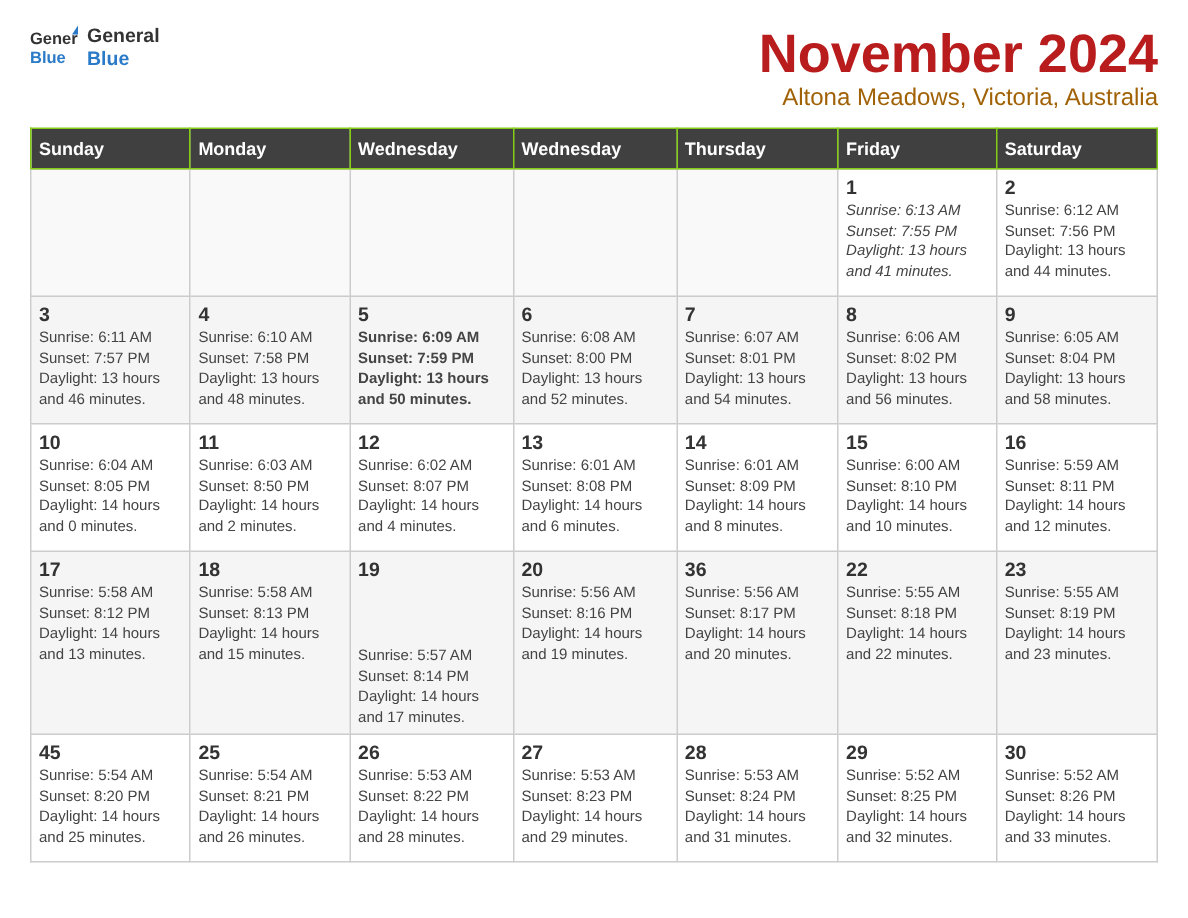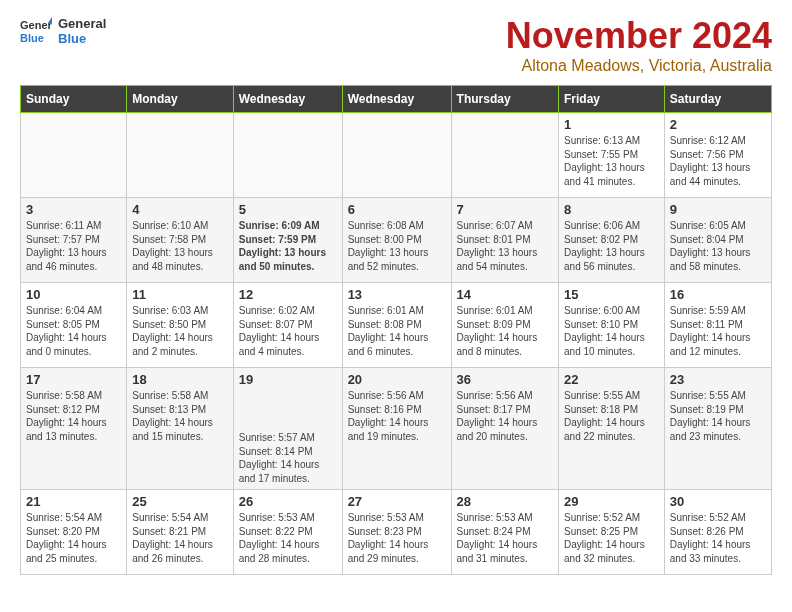--- a/index.html
+++ b/index.html
@@ -84,21 +84,21 @@
     </thead>
     <tbody id="calendar-body">
     <tr>
           <td class="empty"></td>
           <td class="empty"></td>
           <td class="empty"></td>
           <td class="empty"></td>
           <td class="empty"></td>
           <td>
             <span class="day-num">1</span>
-            <div class="day-info" style="white-space: pre-line;">Sunrise: 6:13 AM
+            <div class="day-info" style="white-space: pre-line; font-style: italic;">Sunrise: 6:13 AM
 Sunset: 7:55 PM
 Daylight: 13 hours
 and 41 minutes.</div>
           </td>
           <td>
             <span class="day-num">2</span>
             <div class="day-info" style="white-space: pre-line;">Sunrise: 6:12 AM
 Sunset: 7:56 PM
 Daylight: 13 hours
 and 44 minutes.</div>
@@ -252,21 +252,21 @@
           <td>
             <span class="day-num">23</span>
             <div class="day-info" style="white-space: pre-line;">Sunrise: 5:55 AM
 Sunset: 8:19 PM
 Daylight: 14 hours
 and 23 minutes.</div>
           </td>
         </tr>
         <tr>
           <td>
-            <span class="day-num">21</span>
+            <span class="day-num">45</span>
             <div class="day-info" style="white-space: pre-line;">Sunrise: 5:54 AM
 Sunset: 8:20 PM
 Daylight: 14 hours
 and 25 minutes.</div>
           </td>
           <td>
             <span class="day-num">25</span>
             <div class="day-info" style="white-space: pre-line;">Sunrise: 5:54 AM
 Sunset: 8:21 PM
 Daylight: 14 hours

